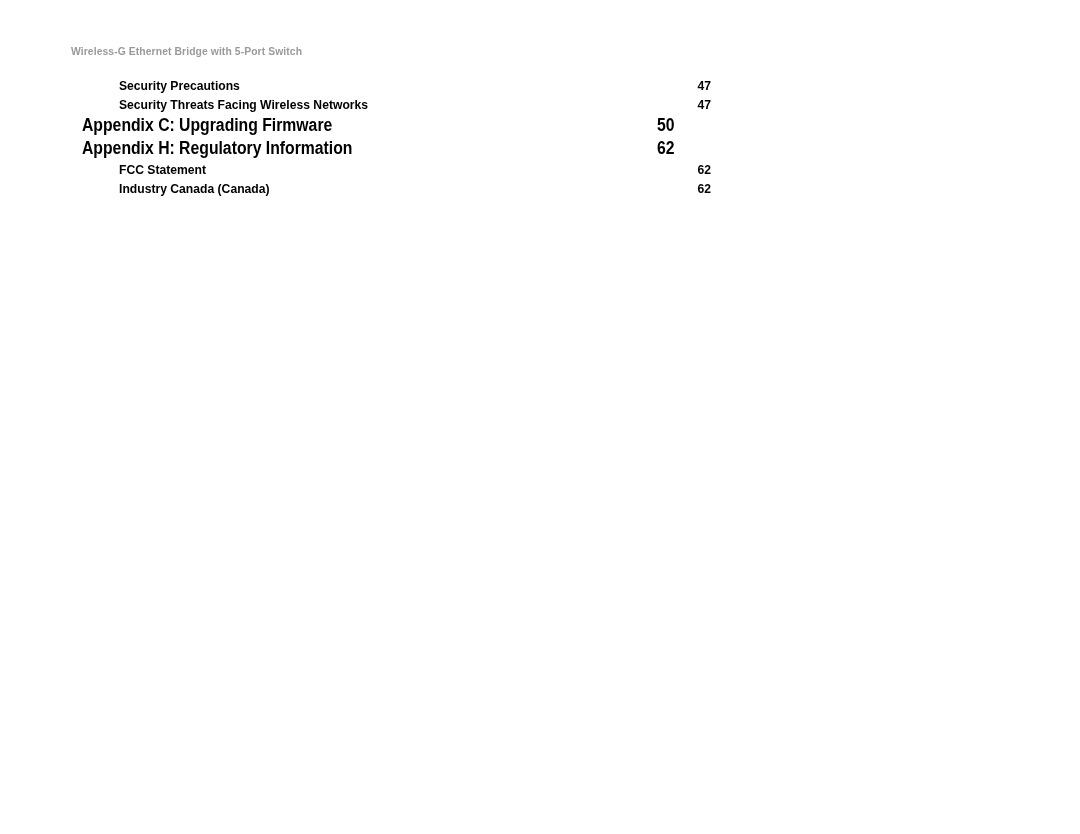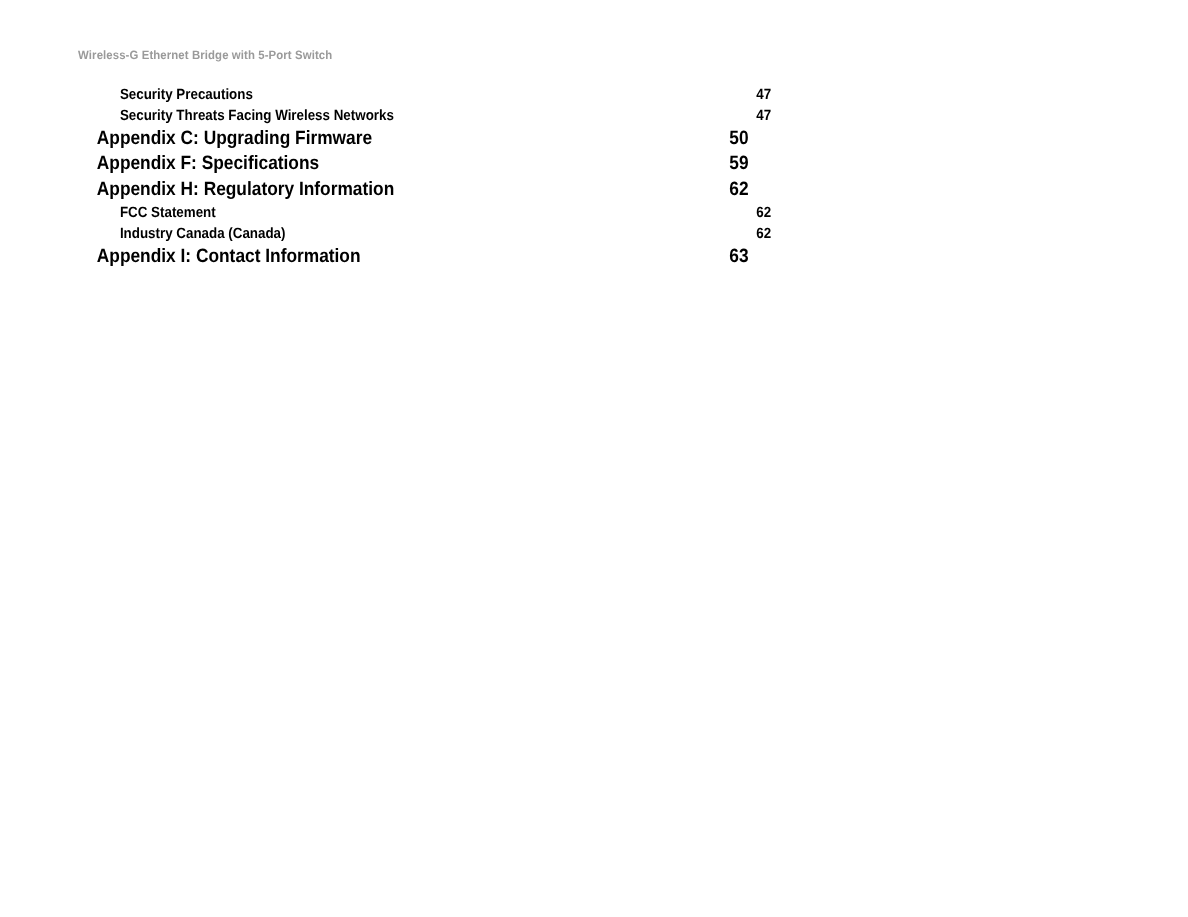--- a/index.html
+++ b/index.html
@@ -29,21 +29,21 @@
     font-size: 11px;
     font-weight: bold;
     color: #9a9a9a;
     letter-spacing: 0.1px;
     white-space: nowrap;
     transform: scaleX(0.94);
     transform-origin: left top;
   }
   .toc {
     position: absolute;
-    left: 72px;
+    left: 82px;
     top: 76px;
     width: 592px;
   }
   .toc-row {
     position: relative;
     display: block;
     width: 100%;
     white-space: nowrap;
     color: #000000;
     font-weight: bold;
@@ -60,21 +60,20 @@
     text-align: right;
     transform: scaleX(0.9);
     transform-origin: right center;
   }
   
   .toc-row.lvl1 {
     height: 23px;
     line-height: 23px;
     font-size: 17.5px;
     padding-left: 0px;
-    margin-left: 16px;
   }
   .toc-row.lvl1 .pageno {
     line-height: 23px;
     font-size: 17.5px;
   }
   
   .toc-row.lvl2 {
     height: 19px;
     line-height: 19px;
     font-size: 13.5px;
@@ -89,20 +88,18 @@
 <body>
 
 <div class="page">
 
   <div class="running-header">Wireless-G Ethernet Bridge with 5-Port Switch</div>
 
   <div class="toc">
       <div class="toc-row lvl2"><span class="title">Security Precautions</span><span class="pageno">47</span></div>
       <div class="toc-row lvl2"><span class="title">Security Threats Facing Wireless Networks</span><span class="pageno">47</span></div>
       <div class="toc-row lvl1"><span class="title">Appendix C: Upgrading Firmware</span><span class="pageno">50</span></div>
-      <div class="toc-row lvl1"><span class="title">Appendix F: Specifications</span><span class="pageno">59</span></div>
       <div class="toc-row lvl1"><span class="title">Appendix H: Regulatory Information</span><span class="pageno">62</span></div>
       <div class="toc-row lvl2"><span class="title">FCC Statement</span><span class="pageno">62</span></div>
       <div class="toc-row lvl2"><span class="title">Industry Canada (Canada)</span><span class="pageno">62</span></div>
-      <div class="toc-row lvl1"><span class="title">Appendix I: Contact Information</span><span class="pageno">63</span></div>
     </div>
 
 </div>
 
 </body></html>

